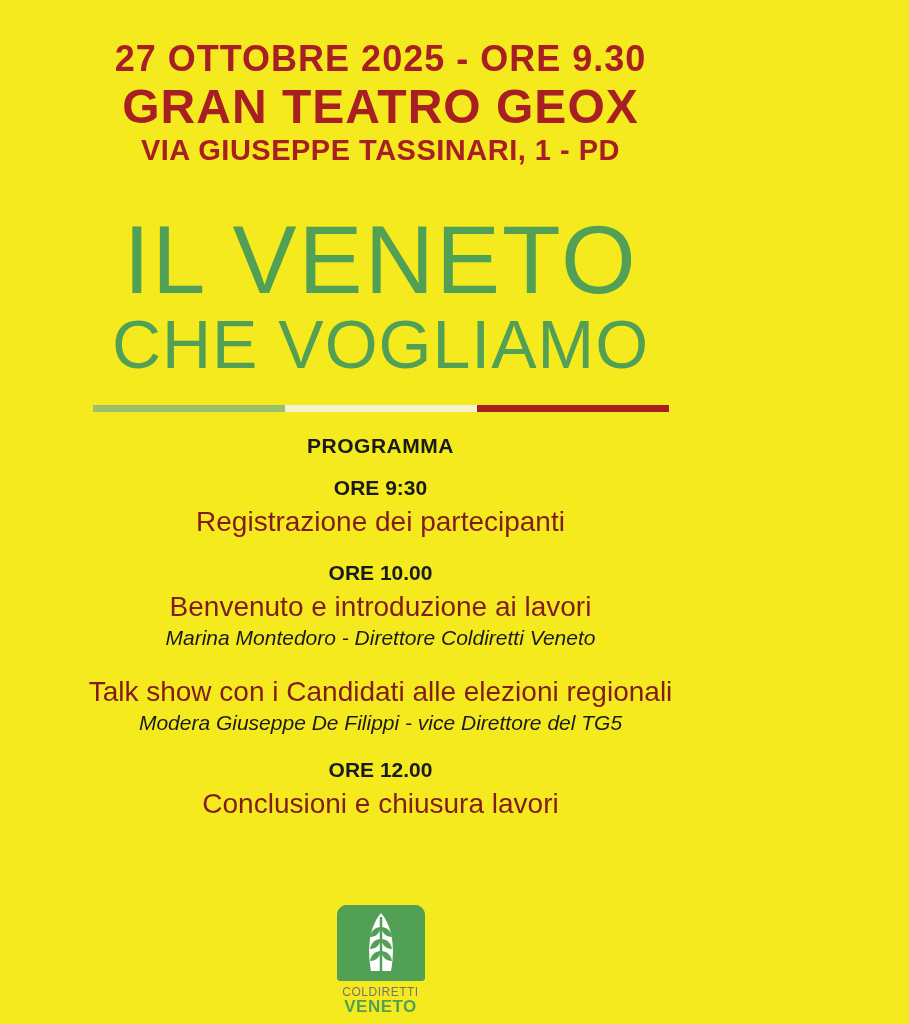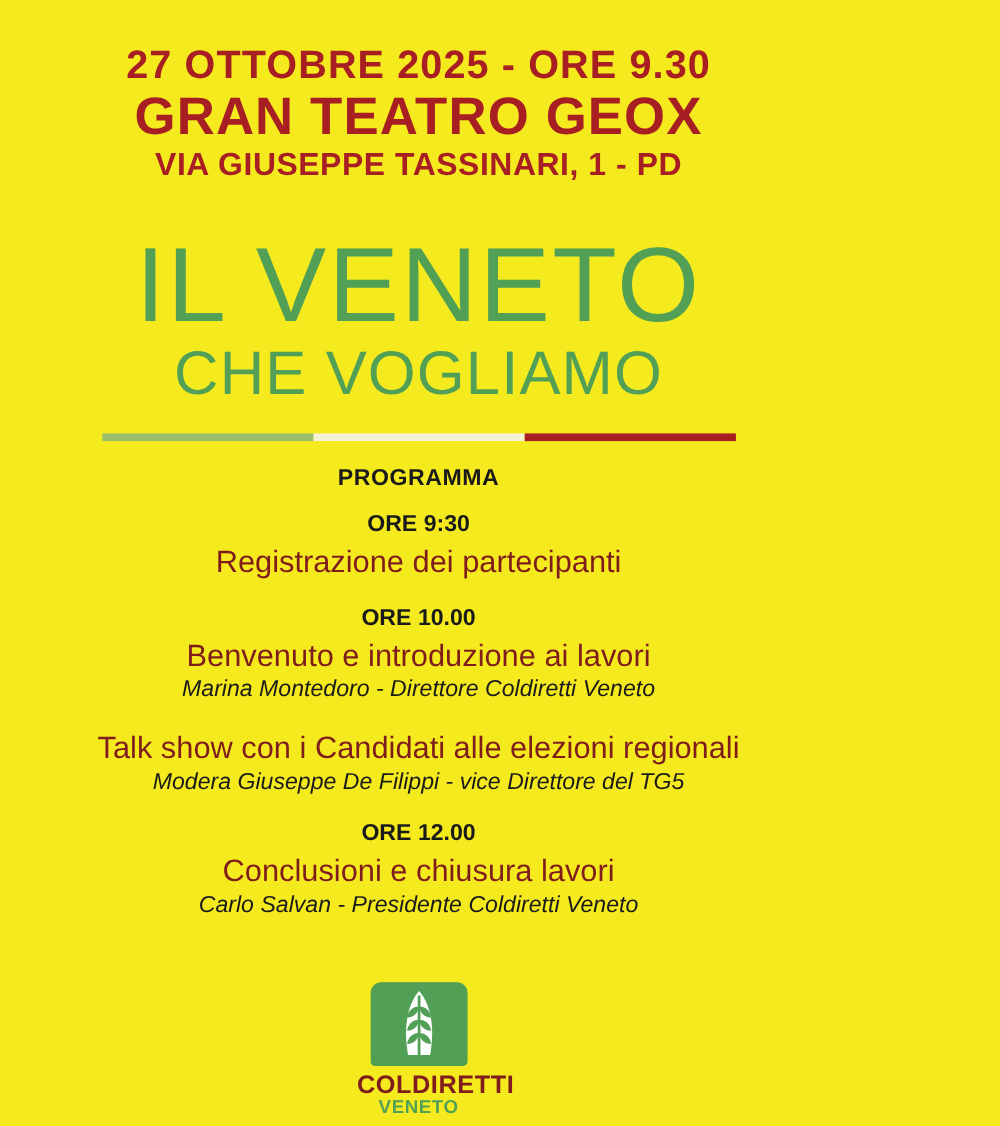--- a/index.html
+++ b/index.html
@@ -49,21 +49,21 @@
     margin-top: 48px;
     color: #52a056;
     font-weight: normal;
     line-height: 0.96;
   }
   .title-main {
     font-size: 96px;
     letter-spacing: 2px;
   }
   .title-sub {
-    font-size: 56px;
+    font-size: 68px;
     letter-spacing: 1px;
     margin-top: 6px;
   }
 
   
   .rule {
     margin: 28px auto 0 auto;
     width: 576px;
     height: 7px;
     display: flex;
@@ -119,23 +119,23 @@
     height: 76px;
     margin: 0 auto;
     background: #52a056;
     border-radius: 10px 10px 4px 4px;
     position: relative;
     overflow: hidden;
   }
   .logo-mark svg { display: block; }
   .logo-text-1 {
     margin-top: 5px;
-    font-size: 23px;
-    font-weight: bold;
-    color: #7f1d1d;
+    font-size: 12px;
+    font-weight: normal;
+    color: #737373;
     letter-spacing: 0.5px;
     line-height: 1.05;
   }
   .logo-text-2 {
     font-size: 17px;
     font-weight: bold;
     color: #52a056;
     letter-spacing: 0.5px;
     line-height: 1.05;
   }
@@ -178,21 +178,20 @@
     </div>
 
     <div class="slot">
       <div class="slot-desc">Talk show con i Candidati alle elezioni regionali</div>
       <div class="slot-speaker">Modera Giuseppe De Filippi - vice Direttore del TG5</div>
     </div>
 
     <div class="slot">
       <div class="slot-time">ORE 12.00</div>
       <div class="slot-desc">Conclusioni e chiusura lavori</div>
-      <div class="slot-speaker">Carlo Salvan - Presidente Coldiretti Veneto</div>
     </div>
 
   </div>
 
   <div class="logo">
     <div class="logo-mark">
       <svg width="88" height="76" viewBox="0 0 88 76" aria-hidden="true">
         <rect x="0" y="0" width="88" height="76" fill="#52a056"></rect>
         <path d="M44 8 C32 22 30 44 34 66 L54 66 C58 44 56 22 44 8 Z" fill="#ffffff"></path>
         <path d="M44 12 L44 66" stroke="#52a056" stroke-width="2.5"></path>

